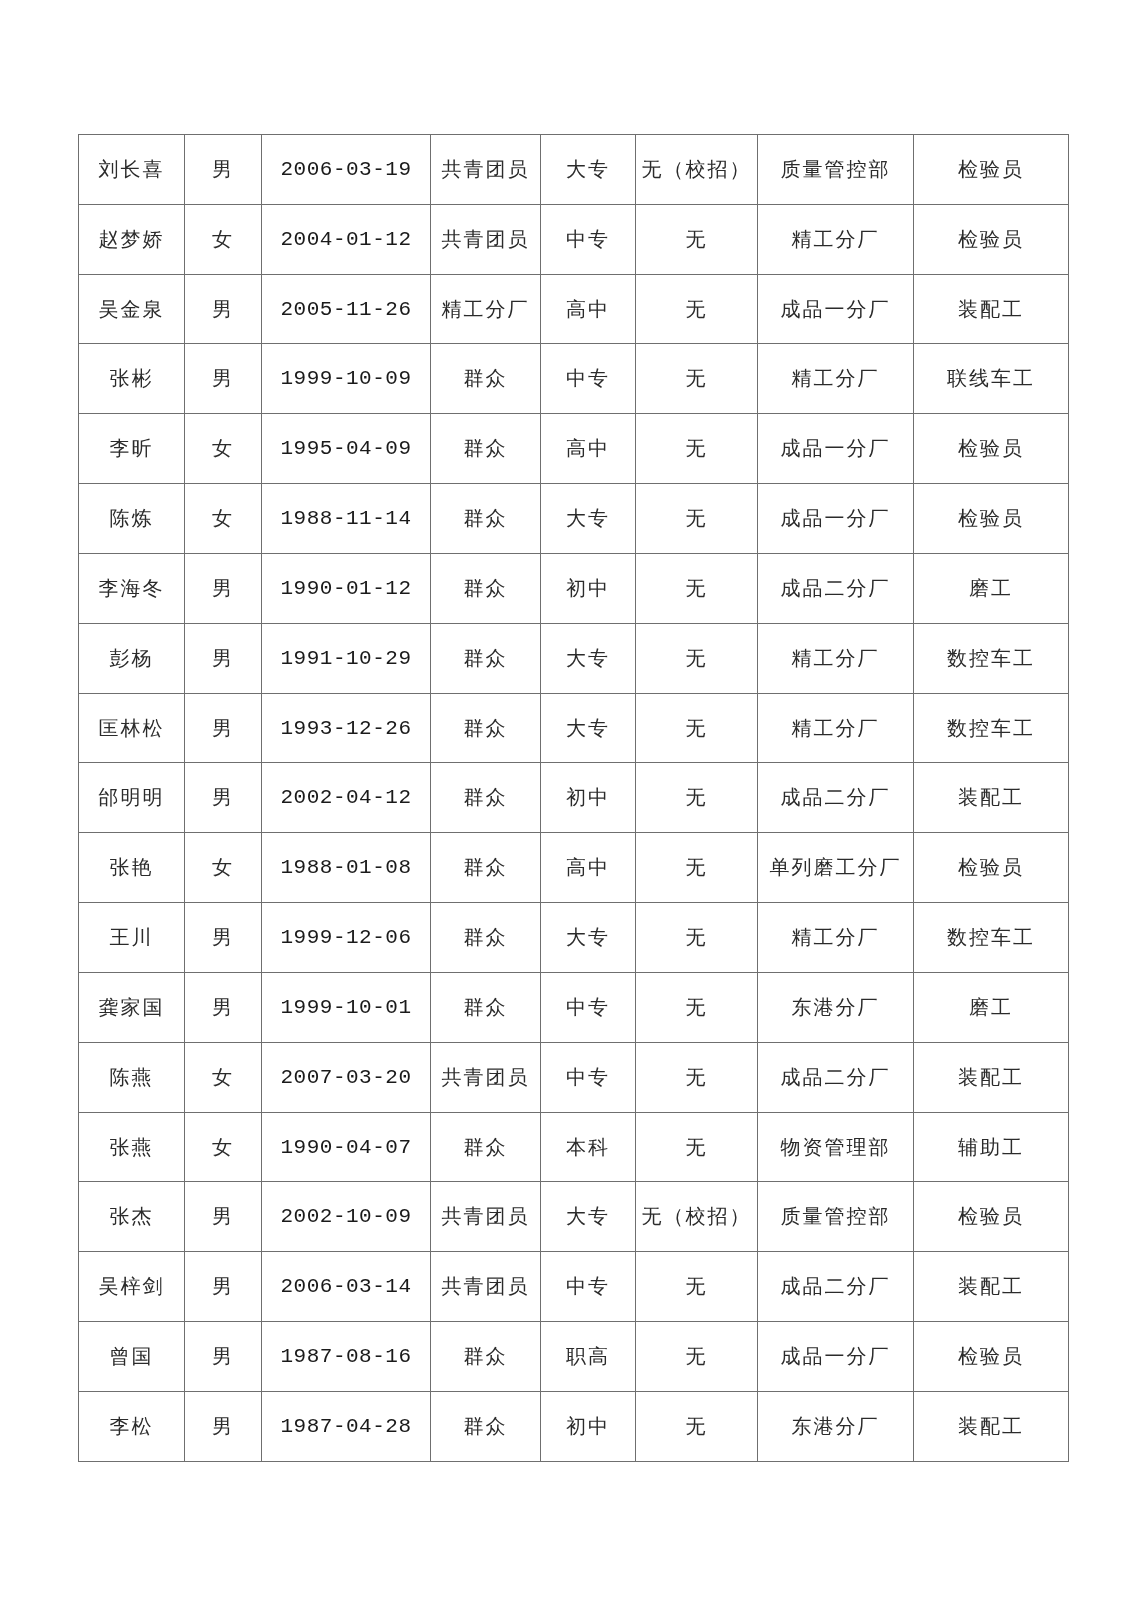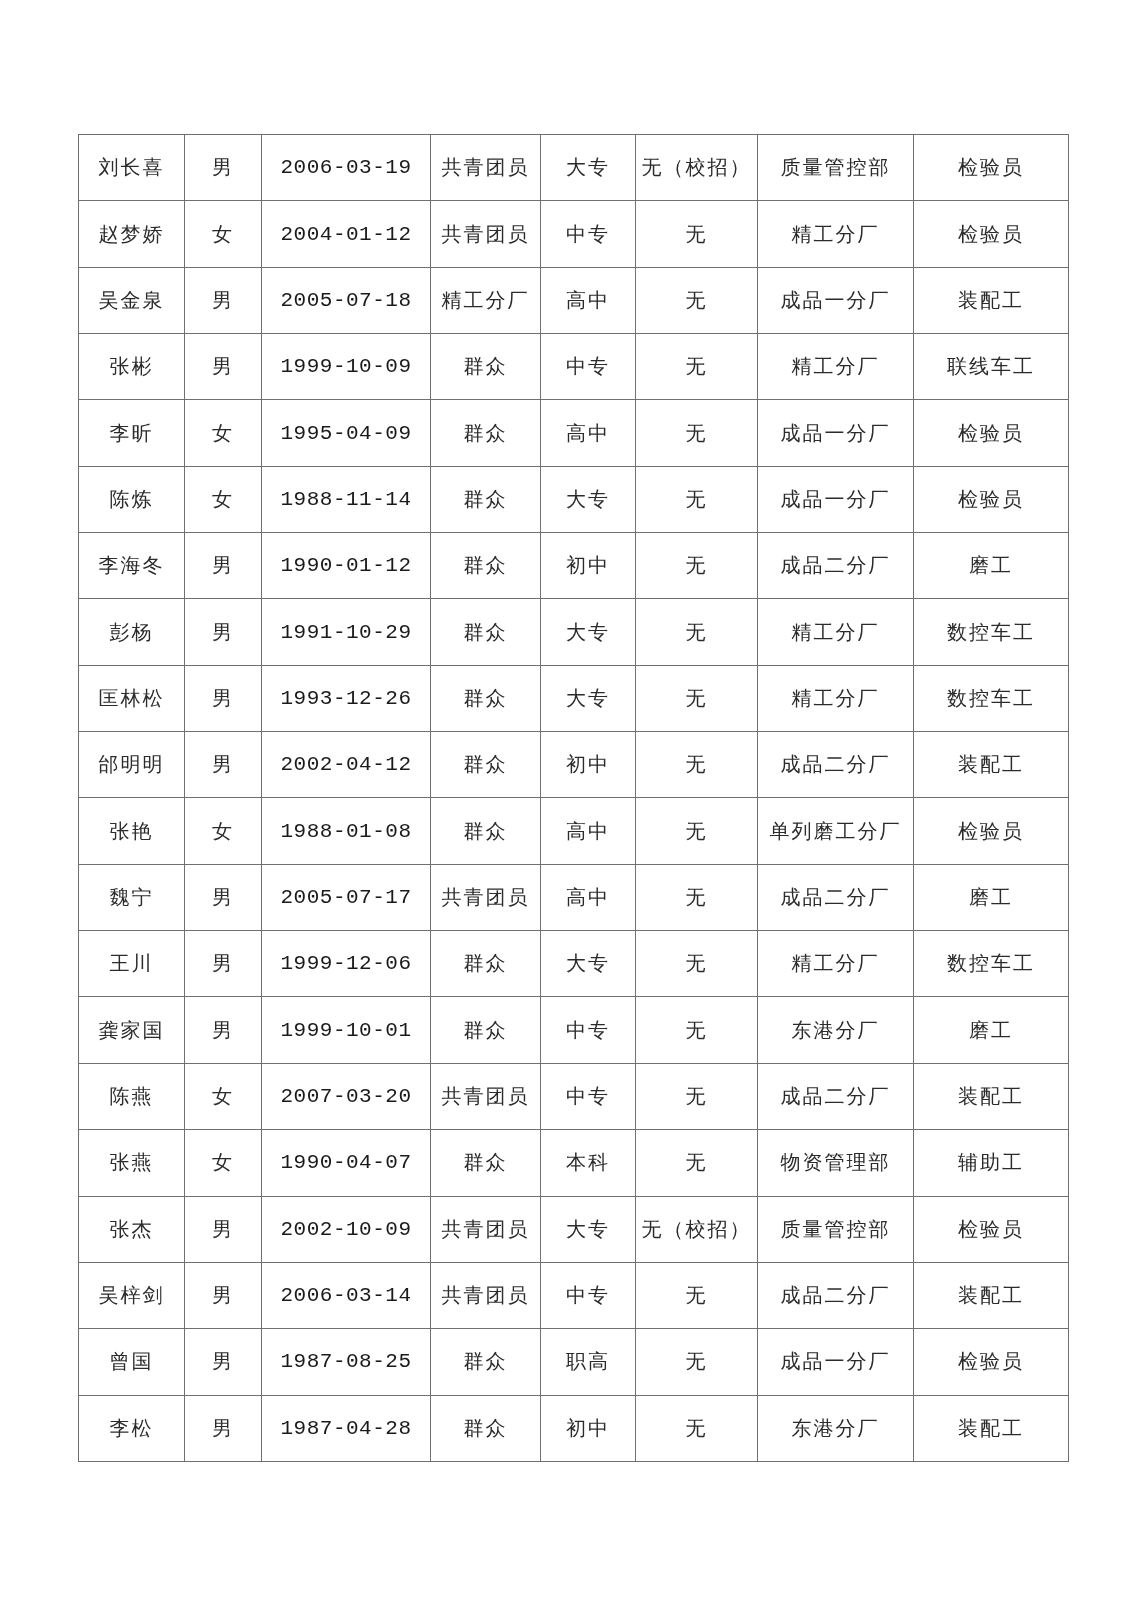--- a/index.html
+++ b/index.html
@@ -86,21 +86,21 @@
           <td class="date-cell">2004-01-12</td>
           <td>共青团员</td>
           <td>中专</td>
           <td>无</td>
           <td>精工分厂</td>
           <td>检验员</td>
         </tr>
         <tr>
           <td>吴金泉</td>
           <td>男</td>
-          <td class="date-cell">2005-07-18</td>
+          <td class="date-cell">2005-11-26</td>
           <td>精工分厂</td>
           <td>高中</td>
           <td>无</td>
           <td>成品一分厂</td>
           <td>装配工</td>
         </tr>
         <tr>
           <td>张彬</td>
           <td>男</td>
           <td class="date-cell">1999-10-09</td>
@@ -172,30 +172,20 @@
         </tr>
         <tr>
           <td>张艳</td>
           <td>女</td>
           <td class="date-cell">1988-01-08</td>
           <td>群众</td>
           <td>高中</td>
           <td>无</td>
           <td>单列磨工分厂</td>
           <td>检验员</td>
-        </tr>
-        <tr>
-          <td>魏宁</td>
-          <td>男</td>
-          <td class="date-cell">2005-07-17</td>
-          <td>共青团员</td>
-          <td>高中</td>
-          <td>无</td>
-          <td>成品二分厂</td>
-          <td>磨工</td>
         </tr>
         <tr>
           <td>王川</td>
           <td>男</td>
           <td class="date-cell">1999-12-06</td>
           <td>群众</td>
           <td>大专</td>
           <td>无</td>
           <td>精工分厂</td>
           <td>数控车工</td>
@@ -246,21 +236,21 @@
           <td class="date-cell">2006-03-14</td>
           <td>共青团员</td>
           <td>中专</td>
           <td>无</td>
           <td>成品二分厂</td>
           <td>装配工</td>
         </tr>
         <tr>
           <td>曾国</td>
           <td>男</td>
-          <td class="date-cell">1987-08-25</td>
+          <td class="date-cell">1987-08-16</td>
           <td>群众</td>
           <td>职高</td>
           <td>无</td>
           <td>成品一分厂</td>
           <td>检验员</td>
         </tr>
         <tr>
           <td>李松</td>
           <td>男</td>
           <td class="date-cell">1987-04-28</td>

